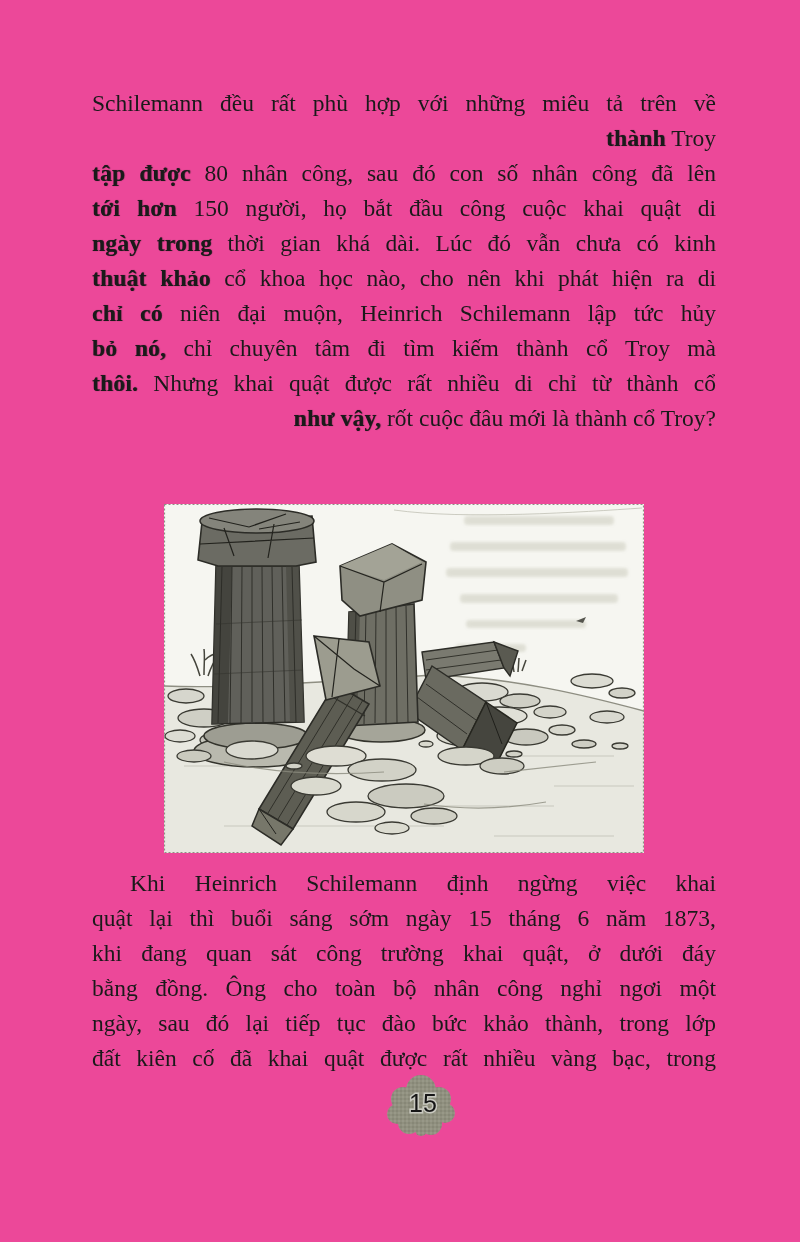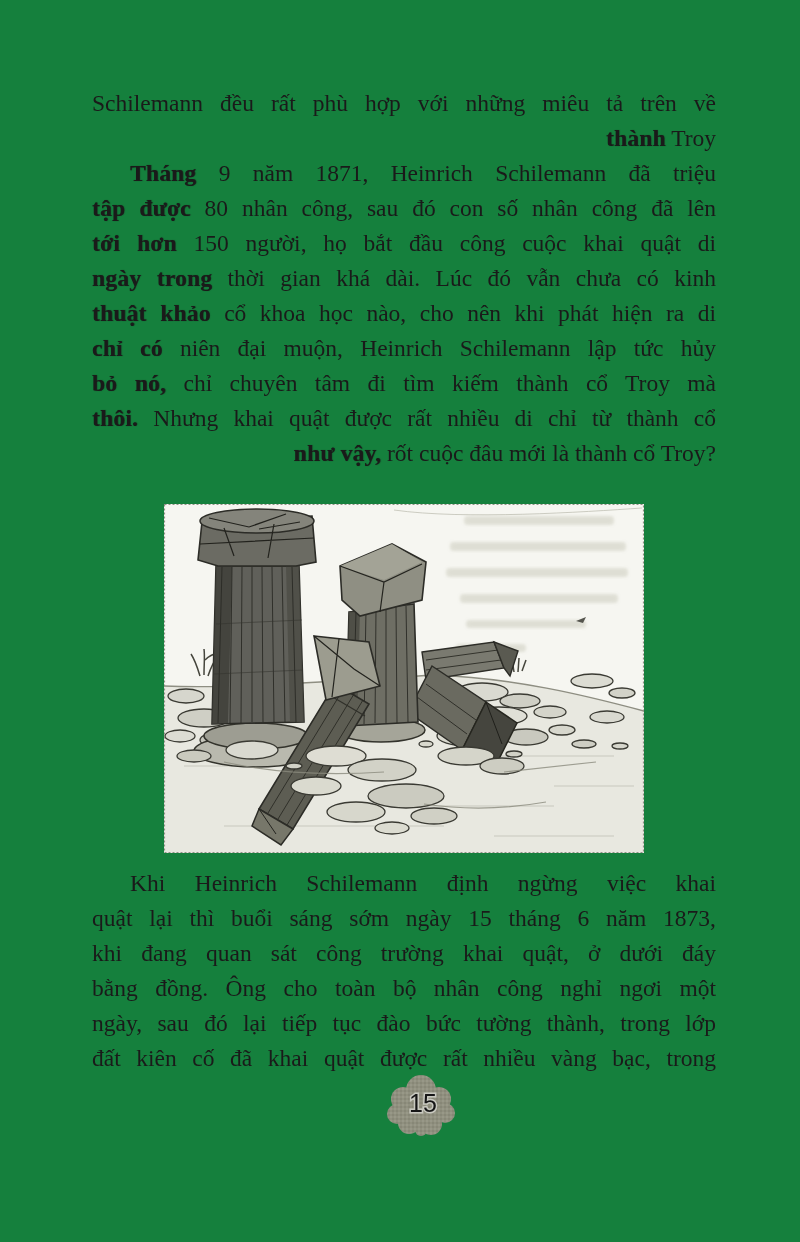--- a/index.html
+++ b/index.html
@@ -3,21 +3,21 @@
 <meta charset="utf-8">
 <style>
   * { margin:0; padding:0; box-sizing:border-box; }
   html,body { width:800px; }
   body {
     width:800px; height:1242px;
     background:#fdfdfb;
     font-family:"Liberation Serif", serif;
     position:relative; overflow:hidden;
   }
-  .page { position:absolute; inset:0; background:#15803d; }
+  .page { position:absolute; inset:0; background:#ec4899; }
   .text-col {
     position:absolute; left:92px; width:624px;
     color:#1a1a1a; font-size:23.5px; line-height:35px;
   }
   .para-top { top:86px; }
   .para-bottom { top:866px; }
   .line { width:100%;text-align:right; }
   .line.just { text-align:justify; text-align-last:justify; }
   .line.indent { text-indent:38px; }
   .smudge {
@@ -36,21 +36,20 @@
   .pagenum-badge svg { display:block; width:74px; height:66px; }
 </style>
 </head>
 <body>
 
 <div class="page">
 
   <div class="text-col para-top">
       <div class="line just">Schilemann đều rất phù hợp với những miêu tả trên về</div>
       <div class="line"><span class="smudge">thành</span> Troy</div>
-      <div class="line indent just"><span class="smudge">Tháng</span> 9 năm 1871, Heinrich Schilemann đã triệu</div>
       <div class="line just"><span class="smudge">tập được</span> 80 nhân công, sau đó con số nhân công đã lên</div>
       <div class="line just"><span class="smudge">tới hơn</span> 150 người, họ bắt đầu công cuộc khai quật di</div>
       <div class="line just"><span class="smudge">ngày trong</span> thời gian khá dài. Lúc đó vẫn chưa có kinh</div>
       <div class="line just"><span class="smudge">thuật khảo</span> cổ khoa học nào, cho nên khi phát hiện ra di</div>
       <div class="line just"><span class="smudge">chỉ có</span> niên đại muộn, Heinrich Schilemann lập tức hủy</div>
       <div class="line just"><span class="smudge">bỏ nó,</span> chỉ chuyên tâm đi tìm kiếm thành cổ Troy mà</div>
       <div class="line just"><span class="smudge">thôi.</span> Nhưng khai quật được rất nhiều di chỉ từ thành cổ</div>
       <div class="line"><span class="smudge">như vậy,</span> rốt cuộc đâu mới là thành cổ Troy?</div>
     </div>
 
@@ -209,21 +208,21 @@
 
       <rect x="0.5" y="0.5" width="479" height="348" fill="none" stroke="#8f8f85" stroke-width="1.2" stroke-dasharray="2,2"></rect>
     </svg>
   </figure>
 
   <div class="text-col para-bottom">
       <div class="line indent just">Khi Heinrich Schilemann định ngừng việc khai</div>
       <div class="line just">quật lại thì buổi sáng sớm ngày 15 tháng 6 năm 1873,</div>
       <div class="line just">khi đang quan sát công trường khai quật, ở dưới đáy</div>
       <div class="line just">bằng đồng. Ông cho toàn bộ nhân công nghỉ ngơi một</div>
-      <div class="line just">ngày, sau đó lại tiếp tục đào bức tường thành, trong lớp</div>
+      <div class="line just">ngày, sau đó lại tiếp tục đào bức khảo thành, trong lớp</div>
       <div class="line just">đất kiên cố đã khai quật được rất nhiều vàng bạc, trong</div>
     </div>
 
   <div class="pagenum-badge">
     <svg viewBox="0 0 74 66" xmlns="http://www.w3.org/2000/svg">
       <defs>
         <pattern id="dots" patternUnits="userSpaceOnUse" width="4" height="4">
           <rect width="4" height="4" fill="#90907f"></rect>
           <circle cx="1" cy="1" r="0.8" fill="#7b7b6d"></circle>
           <circle cx="3" cy="3" r="0.8" fill="#a2a293"></circle>

